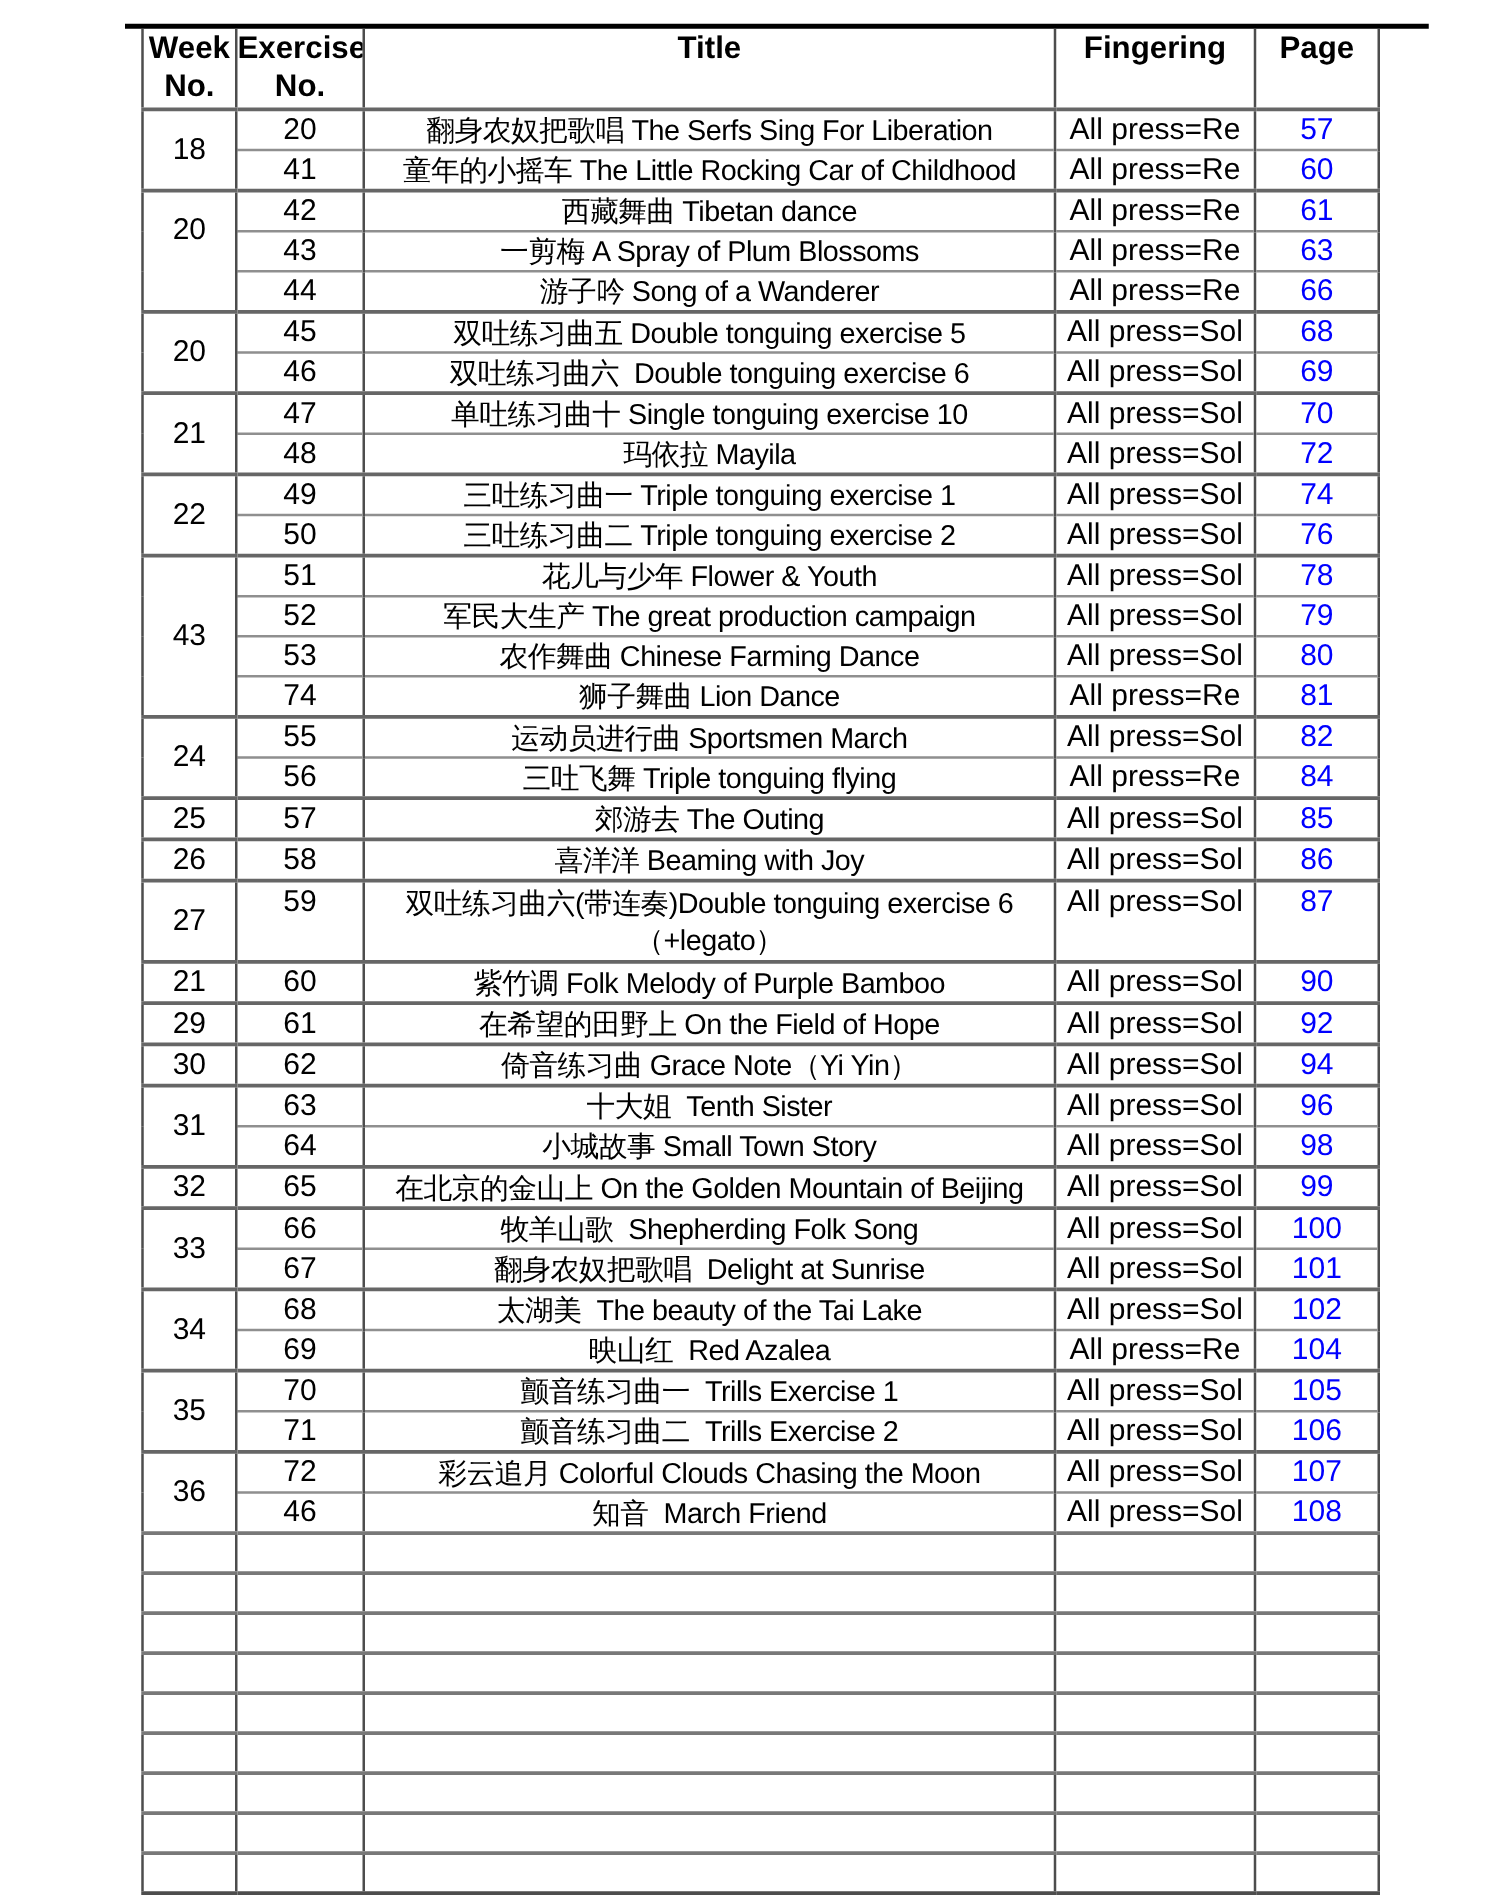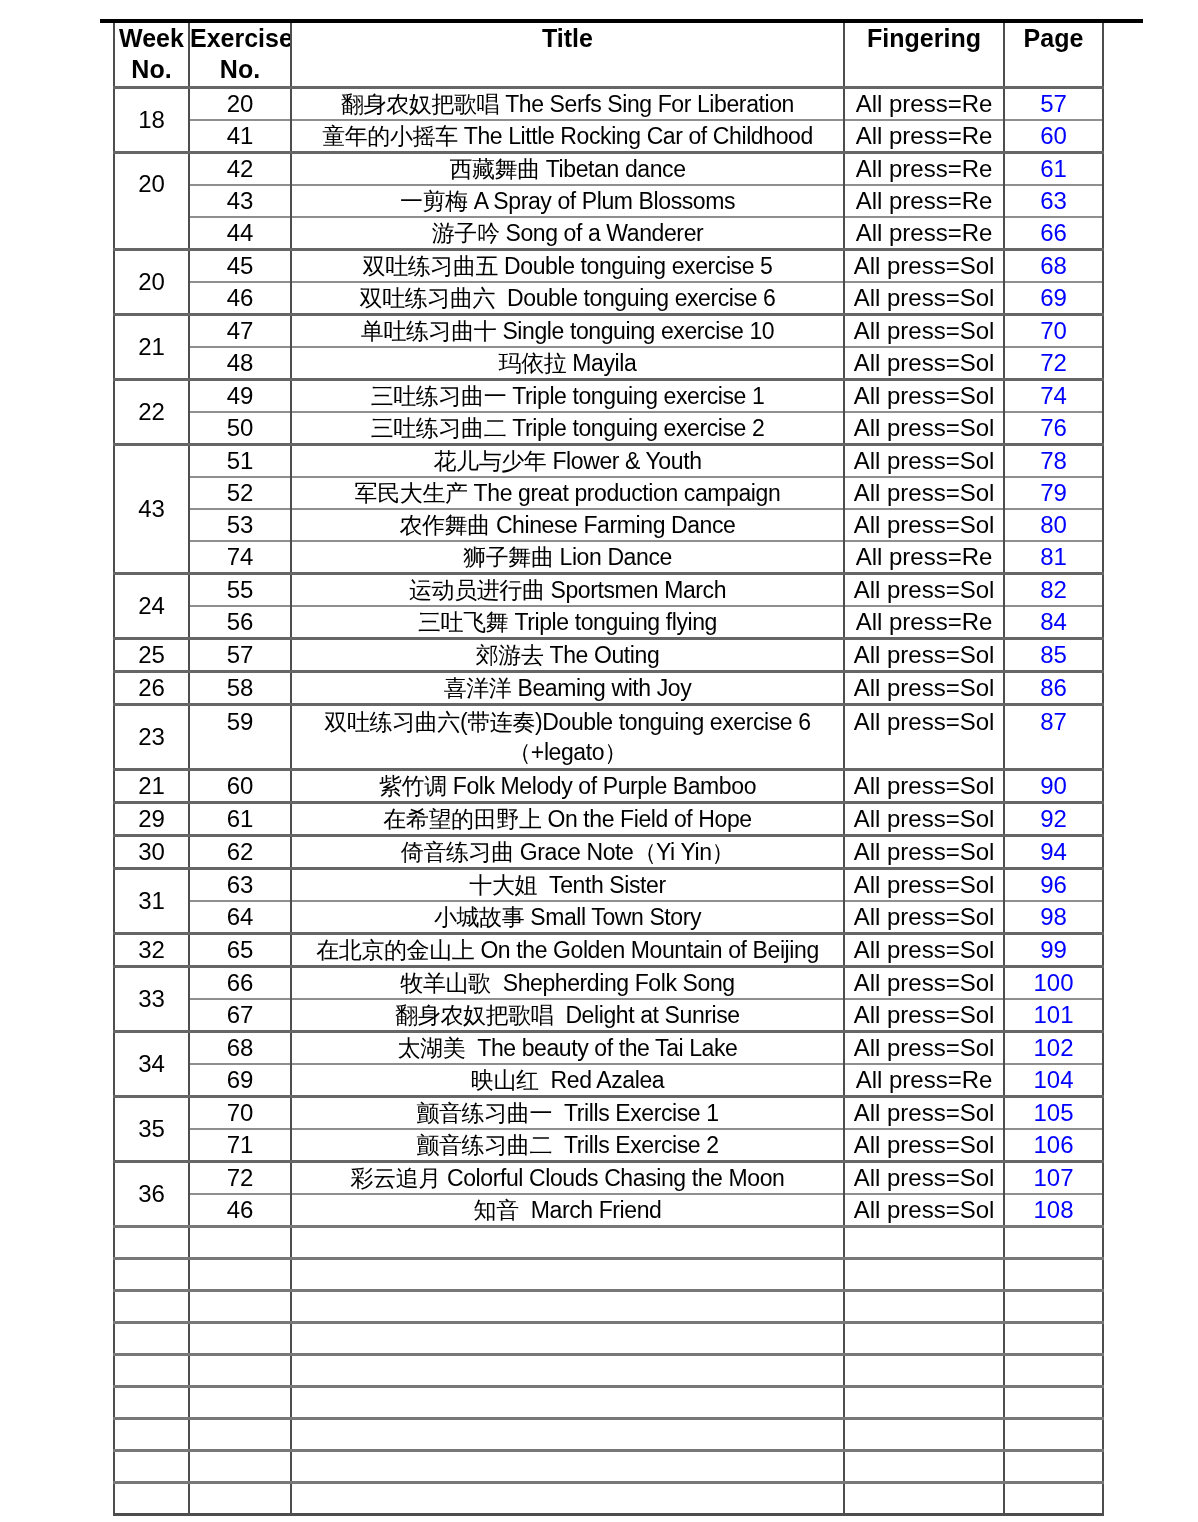--- a/index.html
+++ b/index.html
@@ -253,21 +253,21 @@
           </td>
           <td class="exercise-cell">58</td>
           <td class="title-cell">
             <div class="title-line">喜洋洋 Beaming with Joy</div>
           </td>
           <td class="fingering-cell">All press=Sol</td>
           <td class="page-cell">86</td>
         </tr>
         <tr class="group-start tall">
           <td class="week-cell" rowspan="1">
-            <div class="wk">23</div>
+            <div class="wk">27</div>
           </td>
           <td class="exercise-cell">59</td>
           <td class="title-cell">
             <div class="title-line">双吐练习曲六(带连奏)Double tonguing exercise 6</div>
             <div class="title-line">（+legato）</div>
           </td>
           <td class="fingering-cell">All press=Sol</td>
           <td class="page-cell">87</td>
         </tr>
         <tr class="group-start">

